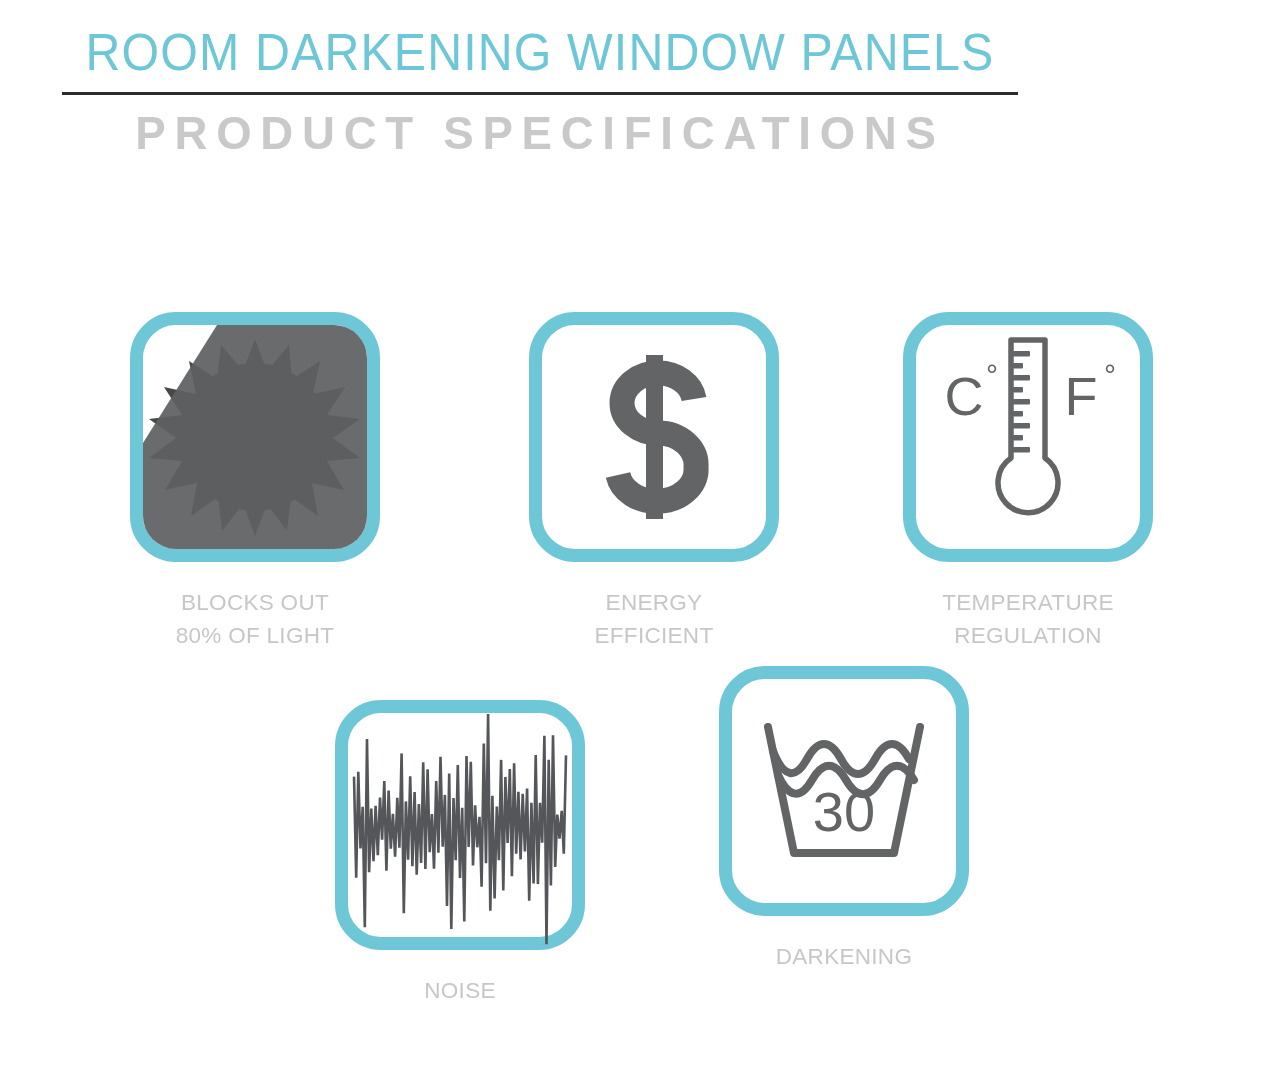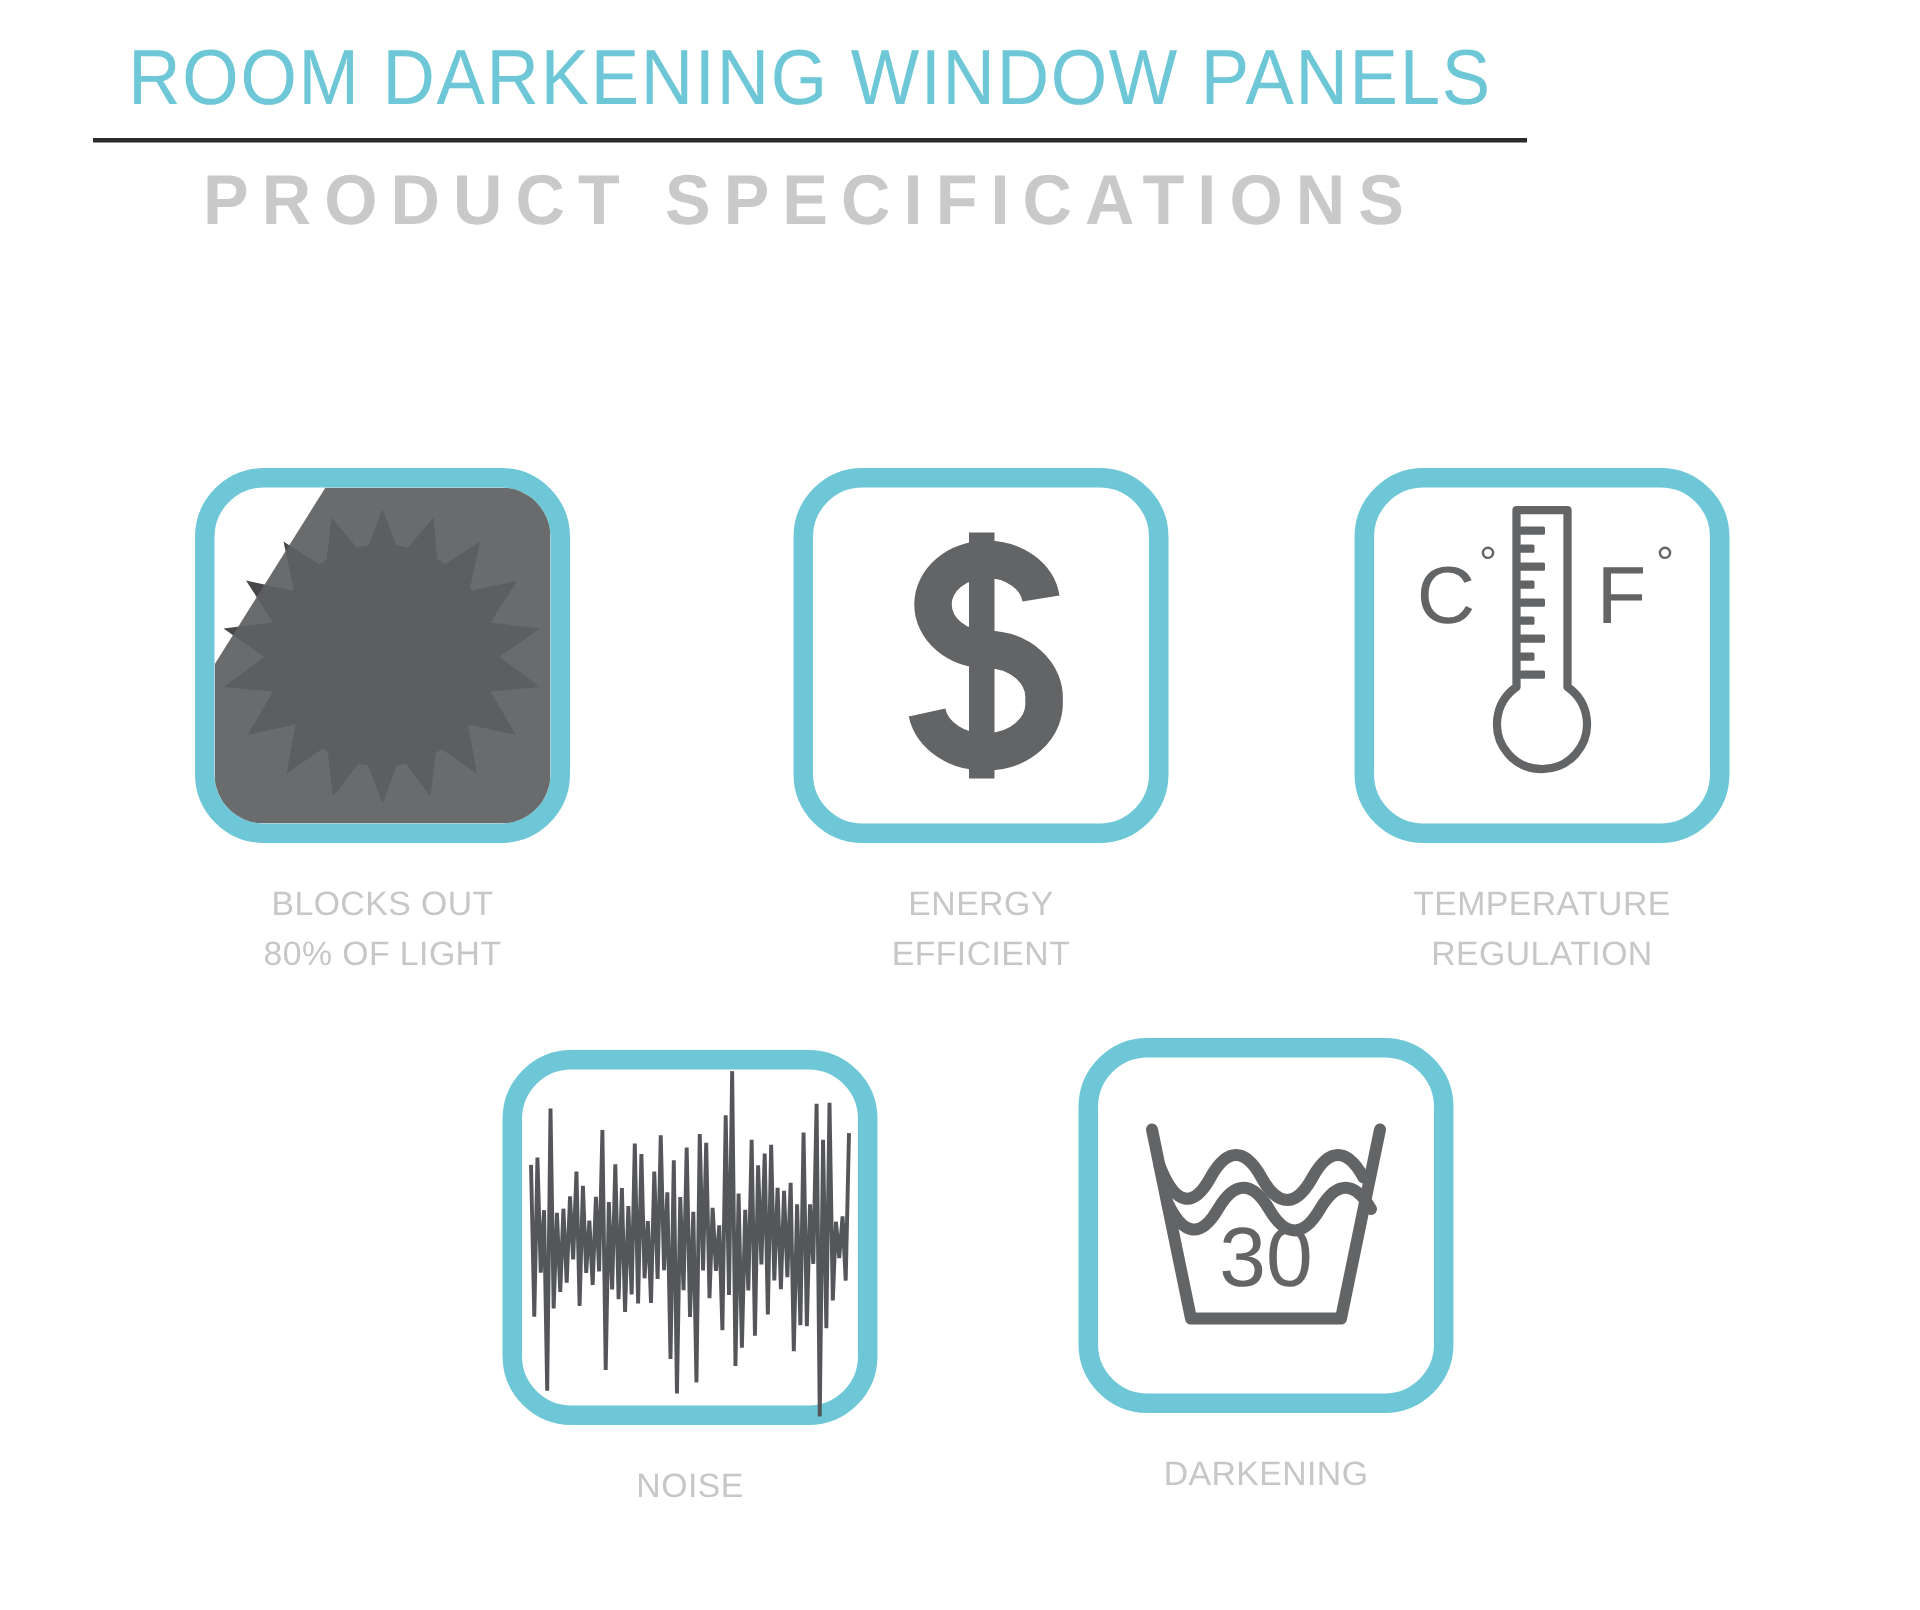--- a/index.html
+++ b/index.html
@@ -88,21 +88,21 @@
     line-height: 33px;
     letter-spacing: 0.3px;
     white-space: nowrap;
   }
 
   
   #card-blocks-light   { left: 130px; top: 312px; }
   #card-energy         { left: 529px; top: 312px; }
   #card-temperature    { left: 903px; top: 312px; }
   #card-noise          { left: 335px; top: 700px; }
-  #card-washable       { left: 719px; top: 692px; }
+  #card-washable       { left: 719px; top: 666px; }
 
   
   .svg-fill {
     display: block;
     width: 100%;
     height: 100%;
   }
 </style>
 </head>
 <body>

